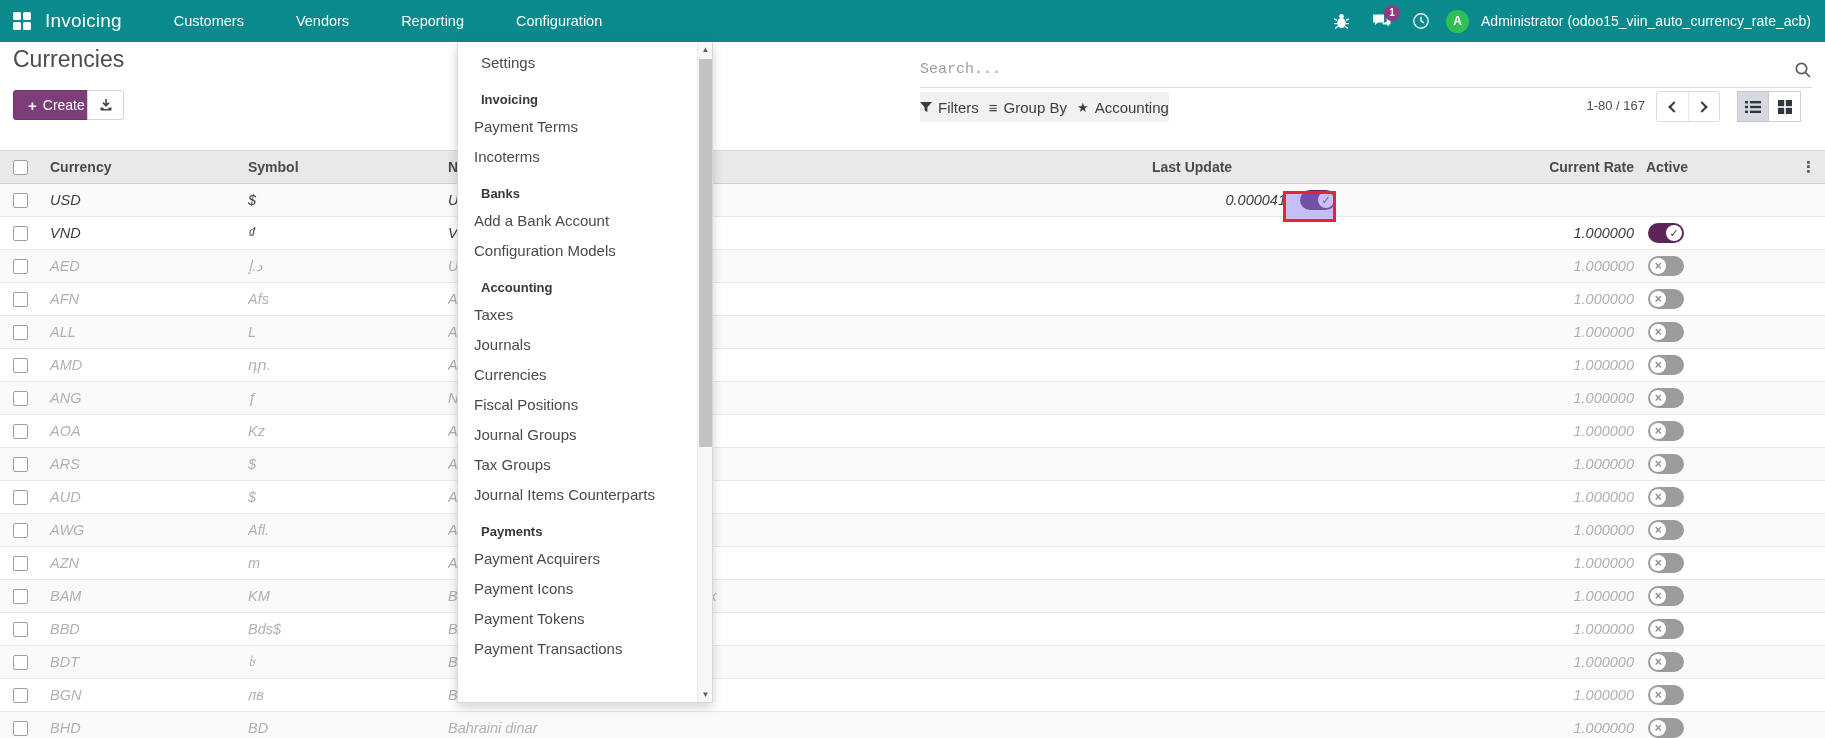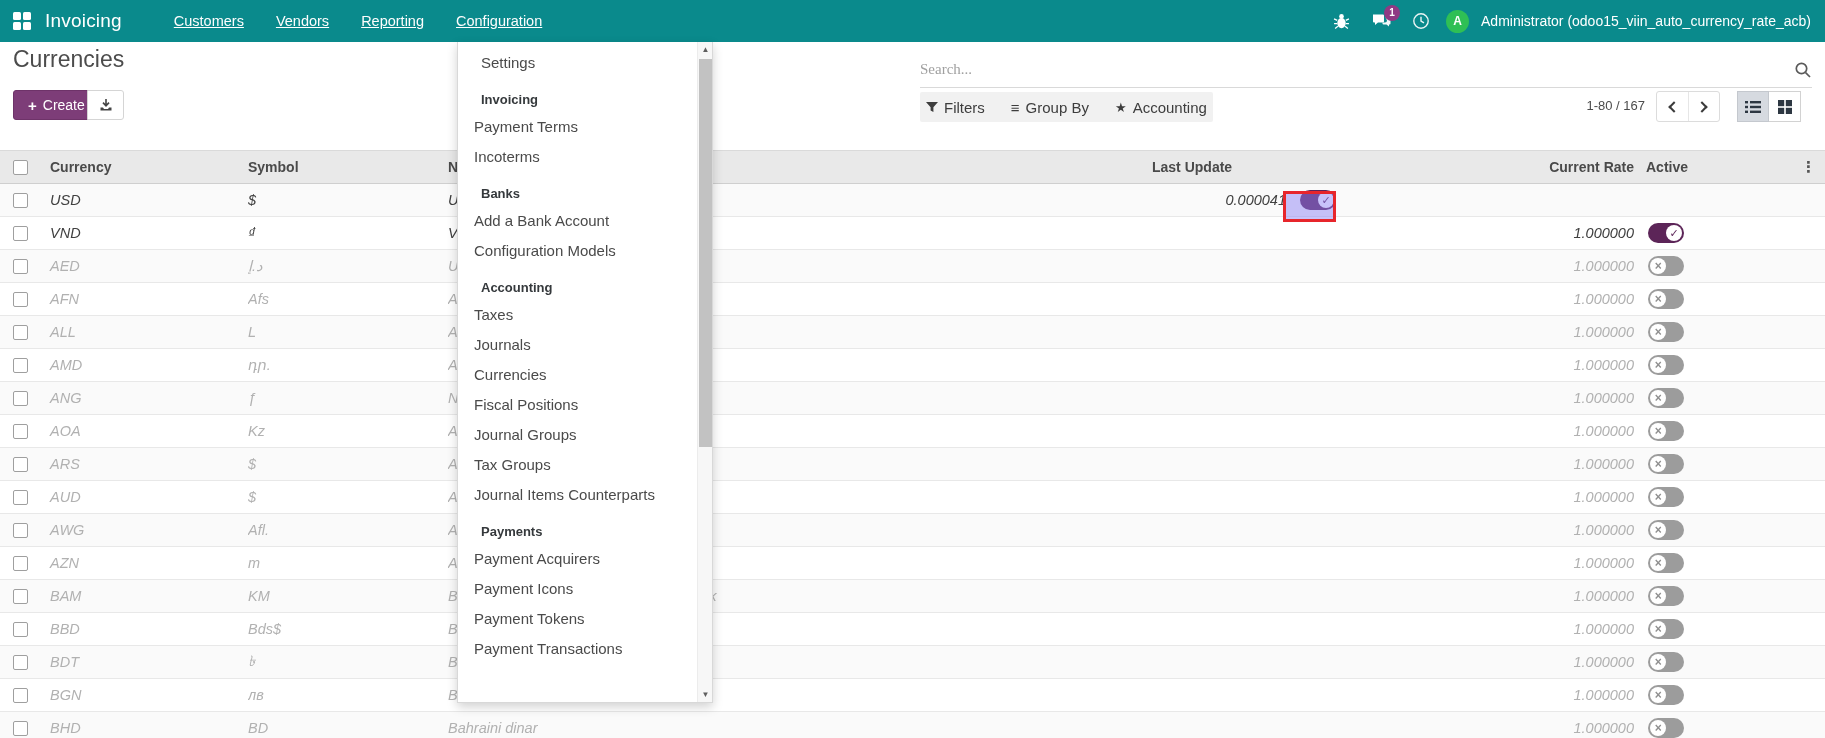--- a/index.html
+++ b/index.html
@@ -6,21 +6,21 @@
   html,body { width:1825px; height:738px; overflow:hidden; background:#fff;
               font-family:"Liberation Sans","DejaVu Sans",sans-serif; }
 
   
   .navbar { position:absolute; left:0; top:0; width:1825px; height:42px;
             background:#0a8a8c; display:flex; align-items:center; color:#fff; z-index:50; }
   .apps-grid { width:18px; height:18px; margin-left:13px; display:grid;
                grid-template-columns:8px 8px; grid-template-rows:8px 8px; gap:2px; cursor:pointer; }
   .apps-grid span { background:#fff; border-radius:1.5px; }
   .app-name { font-size:19px; font-weight:500; margin-left:14px; letter-spacing:.2px; }
-  .nav-menu { display:flex; margin-left:36px; gap:0;text-decoration:underline; }
+  .nav-menu { display:flex; margin-left:36px; gap:20px; }
   .nav-item { font-size:14.5px; padding:12px 16px; cursor:pointer; color:#fdfdfd; }
   .nav-right { margin-left:auto; display:flex; align-items:center; gap:10px; padding-right:14px; }
   .nav-icon-btn { position:relative; width:30px; height:30px; display:flex; align-items:center;
                   justify-content:center; cursor:pointer; }
   .badge { position:absolute; top:-1px; right:-4px; min-width:16px; height:16px; border-radius:8px;
            background:#8f3a84; color:#fff; font-size:10px; line-height:16px; text-align:center;
            padding:0 4px; font-weight:bold; }
   .avatar { width:23px; height:23px; border-radius:50%; background:#2fbf55; color:#fff;
             font-size:12px; font-weight:bold; display:flex; align-items:center; justify-content:center; }
   .user-label { font-size:14px; margin-left:2px; cursor:pointer; white-space:nowrap; }
@@ -30,25 +30,25 @@
   .btn-create { position:absolute; left:13px; top:90px; height:30px; padding:0 14px;
                 background:#7d3d78; border:1px solid #6e3369; color:#fff; font-size:14px;
                 border-radius:3px 0 0 3px; cursor:pointer; display:flex; align-items:center; gap:6px; }
   .btn-export { position:absolute; left:87px; top:90px; width:37px; height:30px; background:#fff;
                 border:1px solid #d5d5d5; border-radius:0 3px 3px 0; cursor:pointer;
                 display:flex; align-items:center; justify-content:center; }
 
   .search-wrap { position:absolute; left:920px; top:52px; width:892px; height:36px;
                  border-bottom:1px solid #d9d9d9; display:flex; align-items:center; }
   .search-input { flex:1; border:none; outline:none; font-size:15px; color:#555;
-                  font-family:Liberation Serif, serif; background:transparent; }
+                  font-family:Liberation Mono, monospace; background:transparent; }
   .search-input::placeholder { color:#a0a0a0; }
 
   .filter-bar { position:absolute; left:920px; top:92px; height:30px; background:#f1f1f1;
-                border-radius:2px; display:flex; align-items:center; padding:0 6px; gap:26px; }
+                border-radius:2px; display:flex; align-items:center; padding:0 0; gap:10px; }
   .filter-btn { display:flex; align-items:center; gap:6px; font-size:15px; color:#3d3d3d; cursor:pointer; }
 
   .pager-text { position:absolute; left:1500px; top:98px; width:145px; text-align:right;
                 font-size:13px; color:#4c4c4c; }
   .pager-nav { position:absolute; left:1656px; top:91px; width:64px; height:31px;
                border:1px solid #dcdcdc; border-radius:3px; display:flex; }
   .pager-btn { width:32px; display:flex; align-items:center; justify-content:center; cursor:pointer; }
   .pager-btn + .pager-btn { border-left:1px solid #e6e6e6; }
   .chev { width:8px; height:8px; border-left:2px solid #3a3a3a; border-bottom:2px solid #3a3a3a; }
   .chev.left  { transform:rotate(45deg);  margin-left:3px; }

